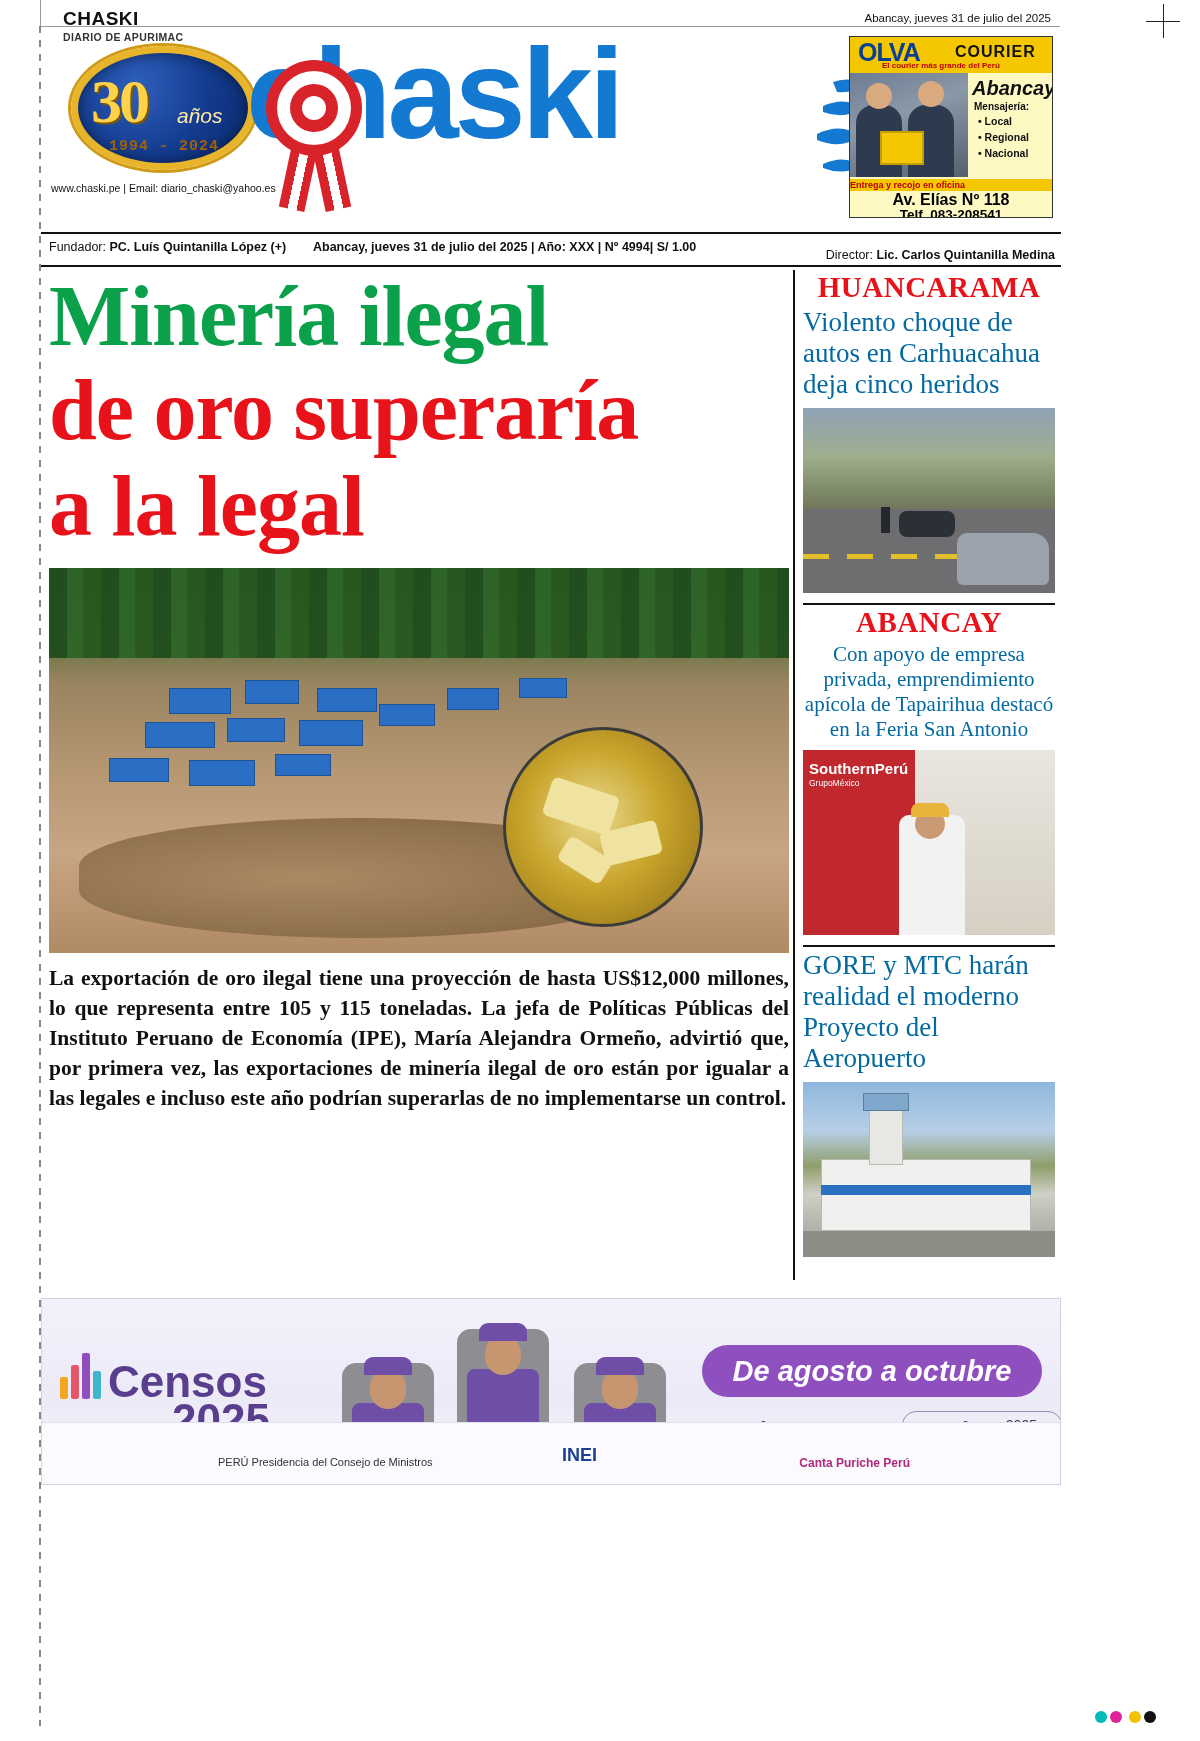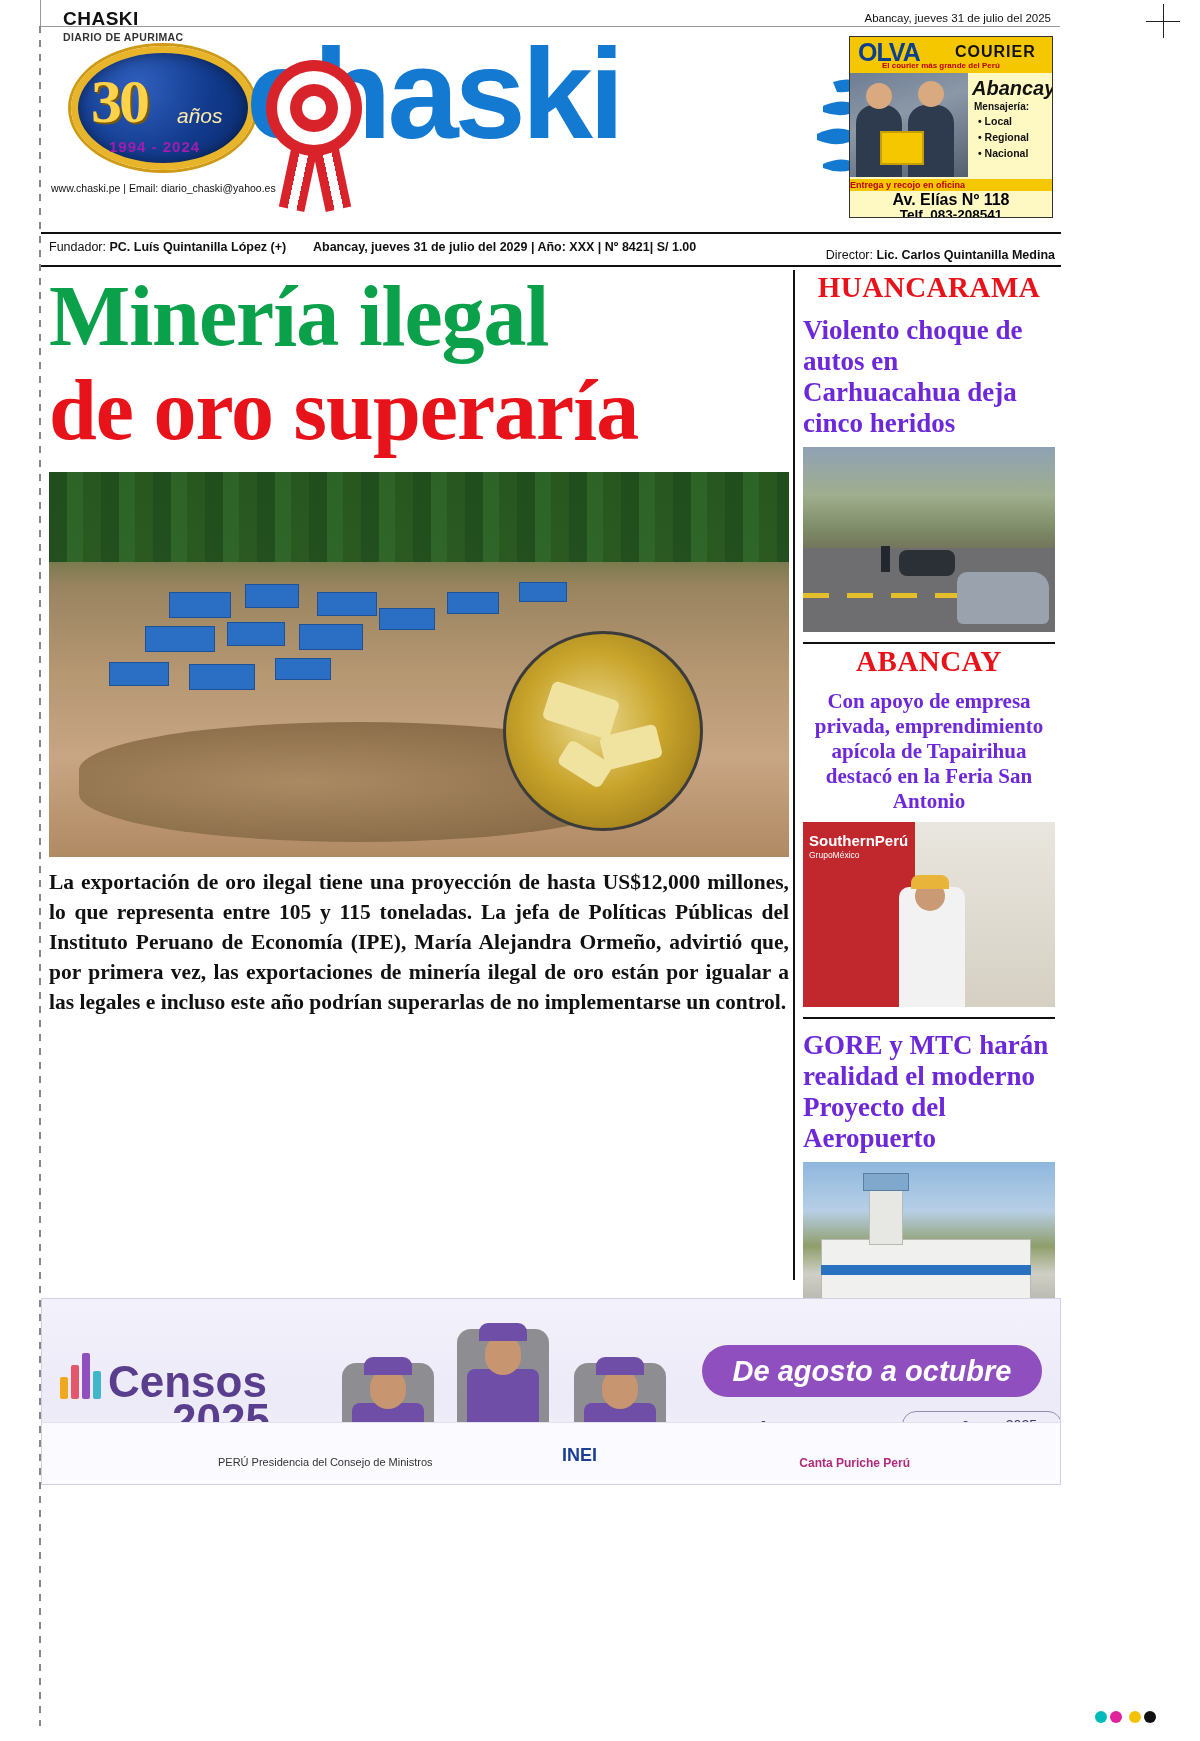--- a/index.html
+++ b/index.html
@@ -35,21 +35,21 @@
   .logo30 .ring {
     position:absolute; left:6px; top:4px; width:184px; height:124px; border-radius:50%;
     background: radial-gradient(circle at 35% 30%, #2f5fbd 0%, #123a8c 55%, #0b2a6b 100%);
     border: 7px solid #e8b52a;
     box-shadow: 0 0 0 3px #cf9a16, inset 0 0 14px rgba(0,0,0,.45);
   }
   .logo30 .num { position:absolute; left:26px; top:24px; font-size:62px; font-weight:bold;
      color:#ffd24a; font-family:"Liberation Serif", serif; letter-spacing:-3px;
      text-shadow: 2px 2px 0 #7a5a06; }
   .logo30 .anios { position:absolute; left:112px; top:62px; font-size:21px; color:#ffe9a8; font-style:italic;}
-  .logo30 .years { position:absolute; left:44px; top:96px; font-size:15px; color:#a21caf; letter-spacing:1px; font-weight:bold;}
+  .logo30 .years { position:absolute; left:44px; top:96px; font-size:15px; color:#a16207; letter-spacing:1px; font-weight:bold;font-family:Liberation Mono, monospace;}
   .site-line { position:absolute; left:10px; top:182px; font-size:10.5px; color:#111; }
 
   .title-wrap { position:absolute; left:205px; top:34px; width:560px; height:190px; }
   .title-chaski {
     font-family:"Liberation Sans", sans-serif;
     font-size:128px; font-weight:bold; color:#1479d0; letter-spacing:-4px;
     line-height:120px;
   }
   .cockade { position:absolute; left:20px; top:26px; width:96px; height:96px; }
   .cockade .c1 { position:absolute; inset:0; border-radius:50%; background:#d8232a; }
@@ -120,22 +120,22 @@
     border:3px solid #3b3b3b; overflow:hidden;
     background: radial-gradient(circle at 45% 45%, #e9d98f 0%, #c9a52c 45%, #8a6a12 100%); }
   .lead-photo .gold .nug { position:absolute; background:#f0e3a0; border-radius:6px; transform:rotate(18deg); }
 
   .lead-text { margin-top:10px; width:740px; font-family:"Liberation Serif", serif;
      font-size:21.5px; line-height:30px; color:#111; font-weight:bold; text-align:justify; }
 
   
   .kicker { font-family:"Liberation Serif", serif; font-weight:bold; color:#e8131a;
      font-size:29px; text-align:center; letter-spacing:.5px; line-height:34px; }
-  .sub-head { font-family:"Liberation Serif", serif; font-weight:bold; color:#6d28d9;
-     font-size:27px; line-height:31px; margin-top:11px; }
+  .sub-head { font-family:"Liberation Serif", serif; font-weight:normal; color:#0369a1;
+     font-size:27px; line-height:31px; margin-top:3px; }
   .sub-head.small { font-size:21px; line-height:25px; text-align:center; }
   .r-photo { width:252px; height:185px; margin-top:8px; overflow:hidden; position:relative; }
   .r-div { width:252px; height:2px; background:#111; margin-top:10px; }
 
   .p1 { background: linear-gradient(180deg,#8fa2b5 0%,#9fae8d 26%,#7d8a66 45%,#6e6a58 60%,#58585a 100%); }
   .p1 .road { position:absolute; left:0; bottom:0; width:100%; height:84px; background:#6e6e70; }
   .p1 .line { position:absolute; left:0; bottom:34px; width:100%; height:5px;
      background: repeating-linear-gradient(90deg,#e3c02a 0 26px,transparent 26px 44px); }
   .p1 .car1 { position:absolute; right:6px; bottom:8px; width:92px; height:52px; background:#9aa3ad; border-radius:10px 16px 6px 6px;}
   .p1 .car2 { position:absolute; left:96px; bottom:56px; width:56px; height:26px; background:#2b2f36; border-radius:8px;}
@@ -260,33 +260,34 @@
         <div class="tel">Telf. 083-208541</div>
       </div>
     </div>
 
     <div class="rule-top"></div>
     <div class="credits">
       <div class="c-l">
         <span>Fundador:</span>
         <b>PC. Luís Quintanilla López (+)</b>
       </div>
-      <div class="c-c">Abancay, jueves 31 de julio del 2029 | Año: XXX | Nº 8421| S/  1.00</div>
+      <div class="c-c">Abancay, jueves 31 de julio del 2025 | Año: XXX | Nº 4994| S/  1.00</div>
       <div class="c-r">
         <span>Director:</span>
         <b>Lic. Carlos Quintanilla Medina</b>
       </div>
     </div>
     <div class="rule-bot"></div>
 
     <div class="main">
 
       <div class="col-left">
         <div class="head-green">Minería ilegal</div>
         <div class="head-red">de oro superaría</div>
+        <div class="head-red">a la legal</div>
 
         <div class="lead-photo">
           <div class="jungle"></div>
           <div class="water"></div>
           <div class="tarp" style="left:120px;top:120px;width:62px;height:26px;"></div>
           <div class="tarp" style="left:196px;top:112px;width:54px;height:24px;"></div>
           <div class="tarp" style="left:268px;top:120px;width:60px;height:24px;"></div>
           <div class="tarp" style="left:96px;top:154px;width:70px;height:26px;"></div>
           <div class="tarp" style="left:178px;top:150px;width:58px;height:24px;"></div>
           <div class="tarp" style="left:250px;top:152px;width:64px;height:26px;"></div>

